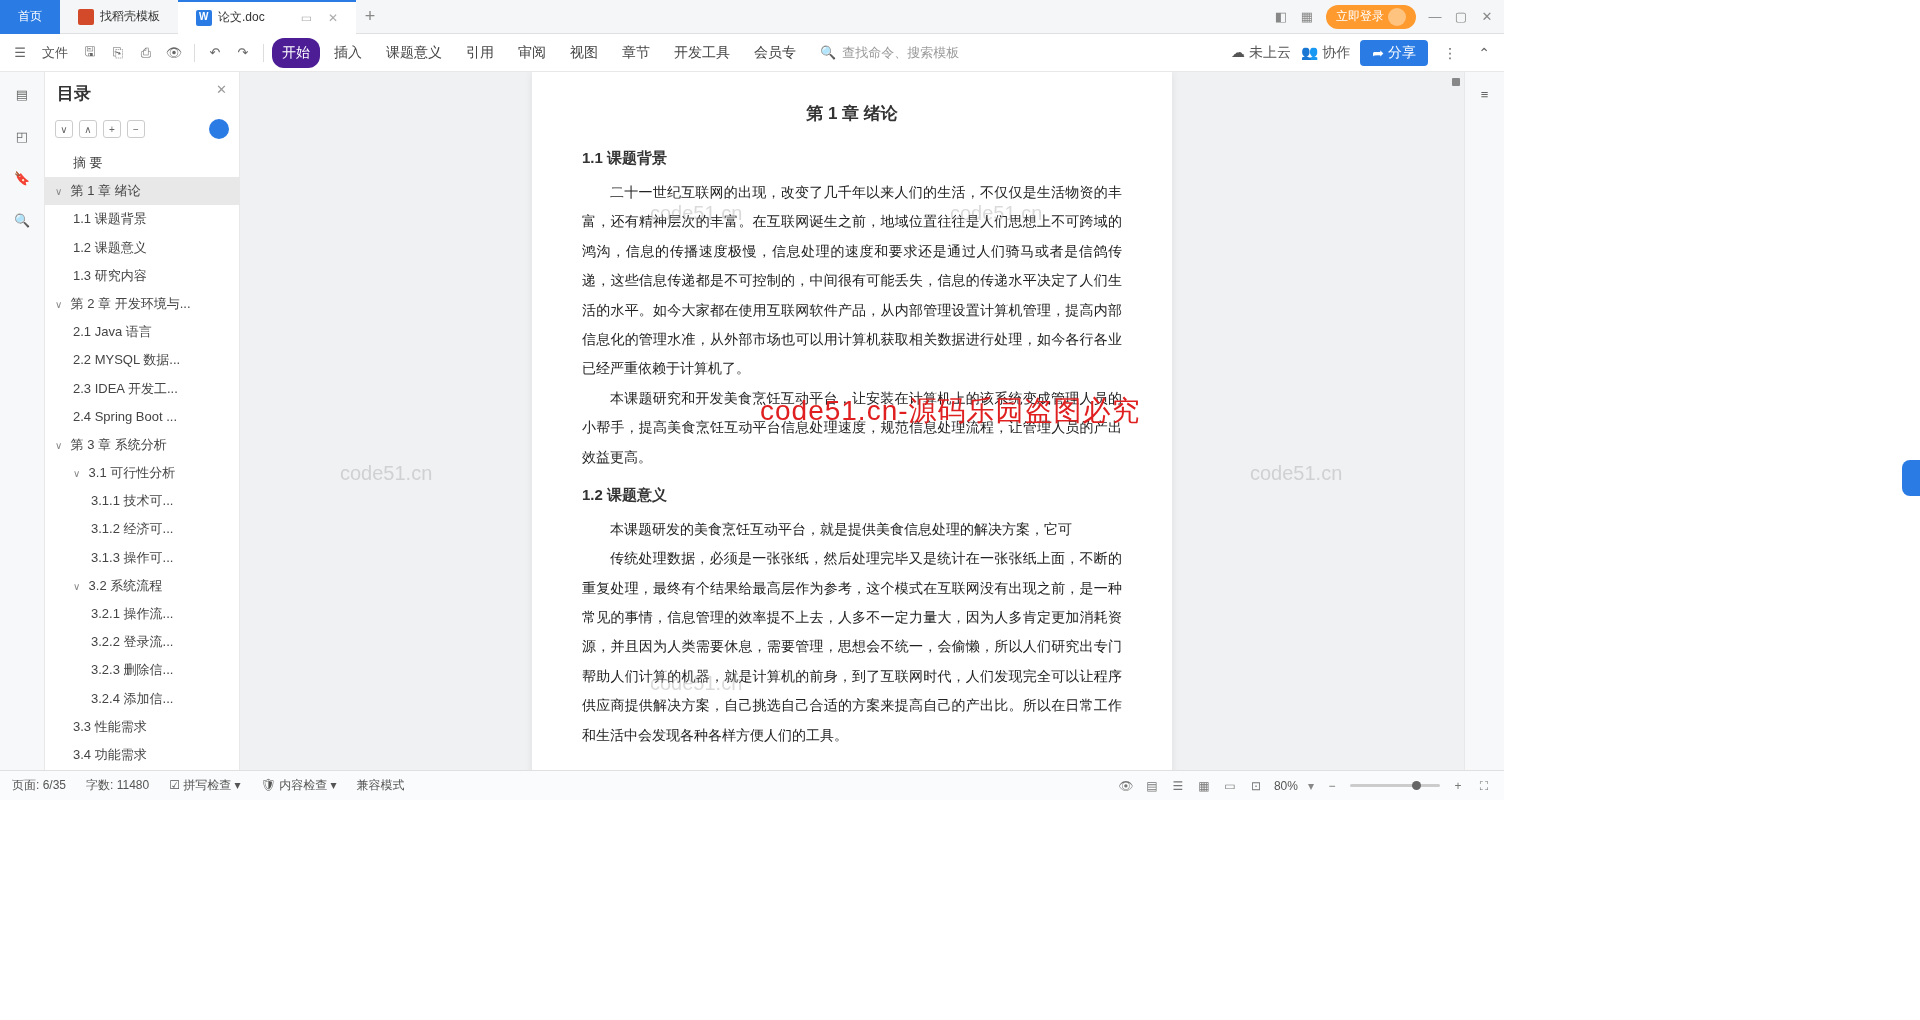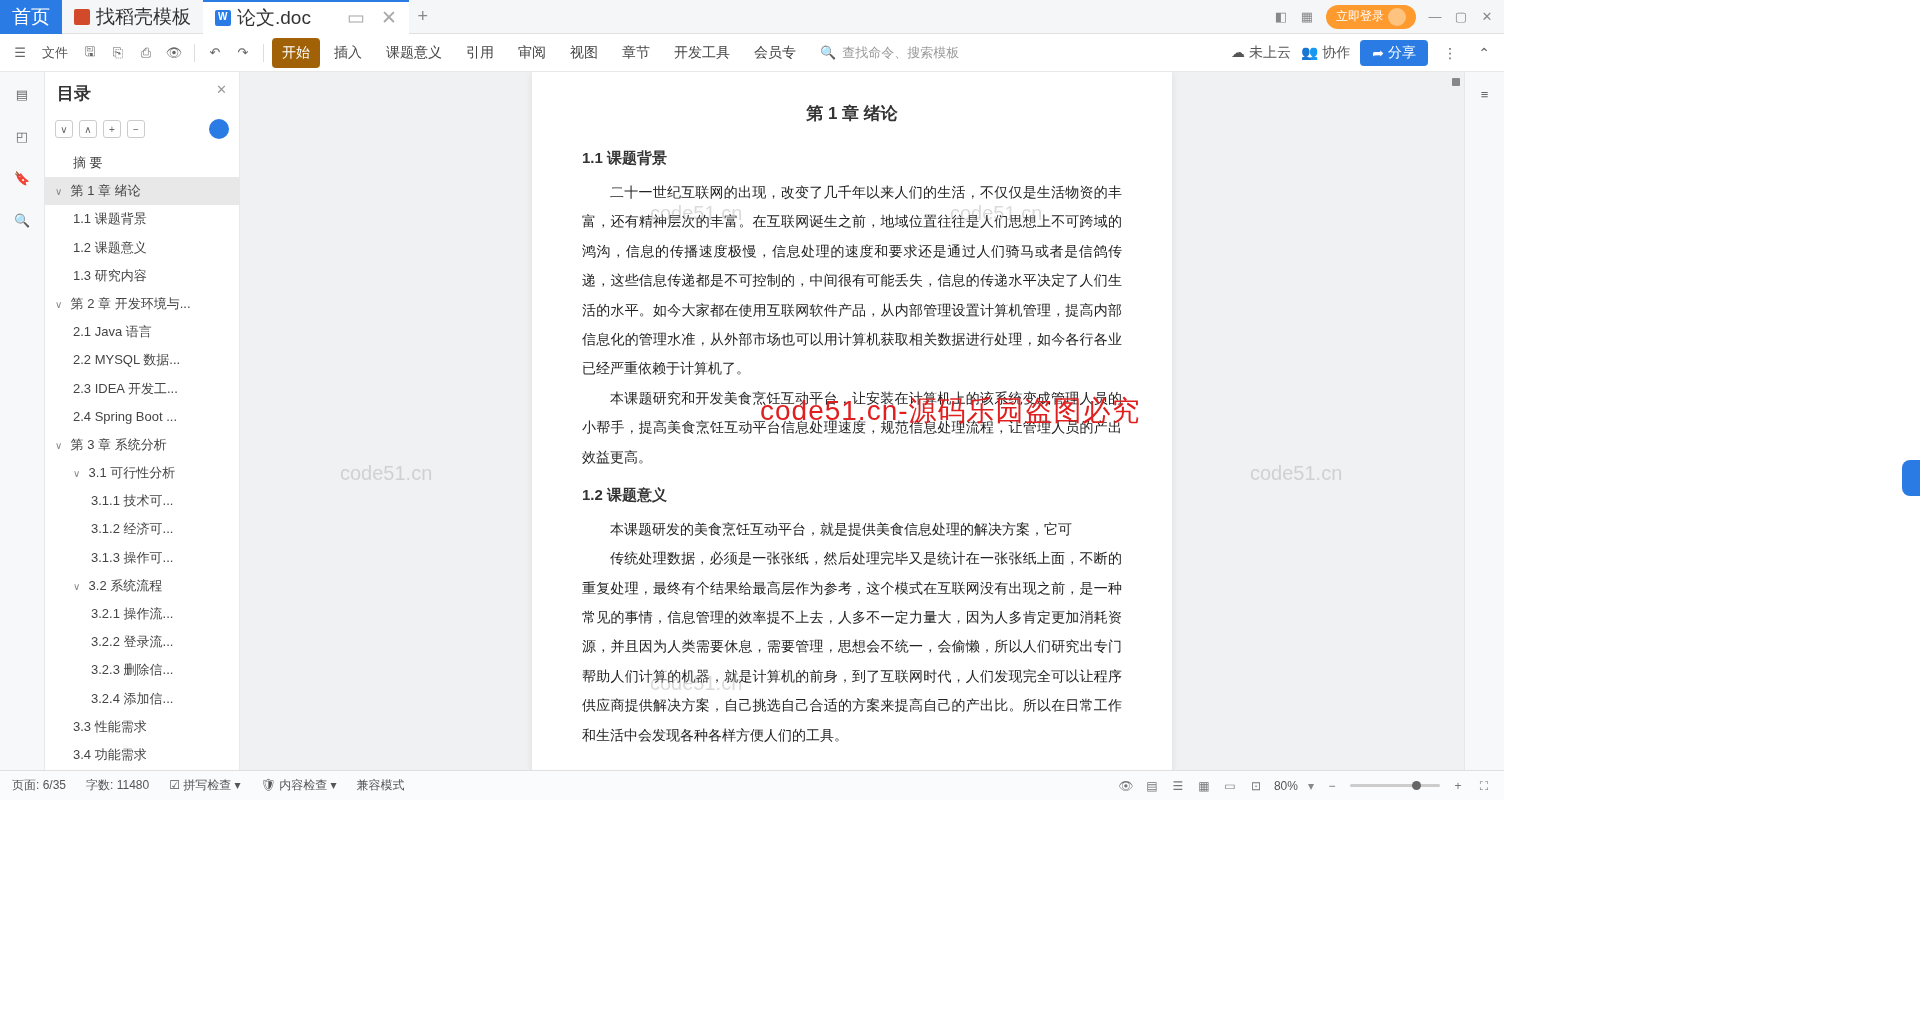--- a/index.html
+++ b/index.html
@@ -1,35 +1,35 @@
 <!DOCTYPE html>
 <html><head>
 <meta charset="utf-8">
 <style>
 *{margin:0;padding:0;box-sizing:border-box;font-family:"Microsoft YaHei",sans-serif}
 body{width:1504px;height:800px;background:#fff;overflow:hidden;font-size:13px;color:#333}
 .tabs{height:34px;background:#f5f6f7;display:flex;align-items:center;border-bottom:1px solid #e0e0e0}
-.tab{height:34px;padding:0 12px;display:flex;align-items:center;gap:6px;cursor:pointer;font-size:19px}
+.tab{height:34px;padding:0 18px;display:flex;align-items:center;gap:6px;cursor:pointer;font-size:12px}
 .tab.home{background:#2a7be4;color:#fff;font-weight:500}
 .tab.active{background:#fff;border-top:2px solid #2a7be4}
 .tab-icon{width:16px;height:16px;display:inline-block}
 .ico-d{background:#d34a2a;border-radius:2px}
 .ico-w{background:#2a7be4;border-radius:2px;position:relative}
 .ico-w::after{content:"W";color:#fff;font-size:10px;font-weight:bold;position:absolute;left:3px;top:1px}
 .tab-ctrl{margin-left:auto;display:flex;align-items:center;gap:12px;padding-right:10px}
 .login-btn{background:#ff9a2e;color:#fff;padding:3px 10px;border-radius:12px;font-size:12px;display:flex;align-items:center;gap:4px}
 .avatar{width:18px;height:18px;background:#ffc380;border-radius:50%}
 .win-btn{width:14px;height:14px;color:#888;cursor:pointer;display:flex;align-items:center;justify-content:center}
 .plus{width:28px;text-align:center;color:#888;font-size:18px}
 .ribbon{height:38px;display:flex;align-items:center;padding:0 8px;gap:4px;border-bottom:1px solid #e8e8e8}
 .rib-ico{width:24px;height:24px;display:flex;align-items:center;justify-content:center;color:#666;cursor:pointer}
 .rib-txt{padding:0 6px;font-size:13px;color:#555}
 .rib-sep{width:1px;height:18px;background:#ddd;margin:0 4px}
 .rib-menu{padding:6px 10px;font-size:14px;color:#444;cursor:pointer}
-.rib-menu.active{background:#a16207;color:#fff;border-radius:4px}
+.rib-menu.active{background:#4c1d95;color:#fff;border-radius:12px}
 .search-box{margin-left:10px;color:#999;font-size:13px;display:flex;align-items:center;gap:6px}
 .rib-right{margin-left:auto;display:flex;align-items:center;gap:10px;font-size:14px;color:#555}
 .share-btn{background:#2a7be4;color:#fff;padding:4px 12px;border-radius:4px;display:flex;align-items:center;gap:4px}
 .main{display:flex;height:calc(100% - 72px - 30px)}
 .leftbar{width:45px;background:#f7f8f9;border-right:1px solid #e8e8e8;display:flex;flex-direction:column;align-items:center;padding-top:12px;gap:22px}
 .lb-ico{width:20px;height:20px;color:#666;cursor:pointer;display:flex;align-items:center;justify-content:center}
 .toc{width:195px;border-right:1px solid #e8e8e8;display:flex;flex-direction:column;background:#fff}
 .toc-hd{padding:10px 12px;display:flex;justify-content:space-between}
 .toc-title{font-size:17px;font-weight:600;color:#333}
 .toc-close{color:#999;cursor:pointer}

